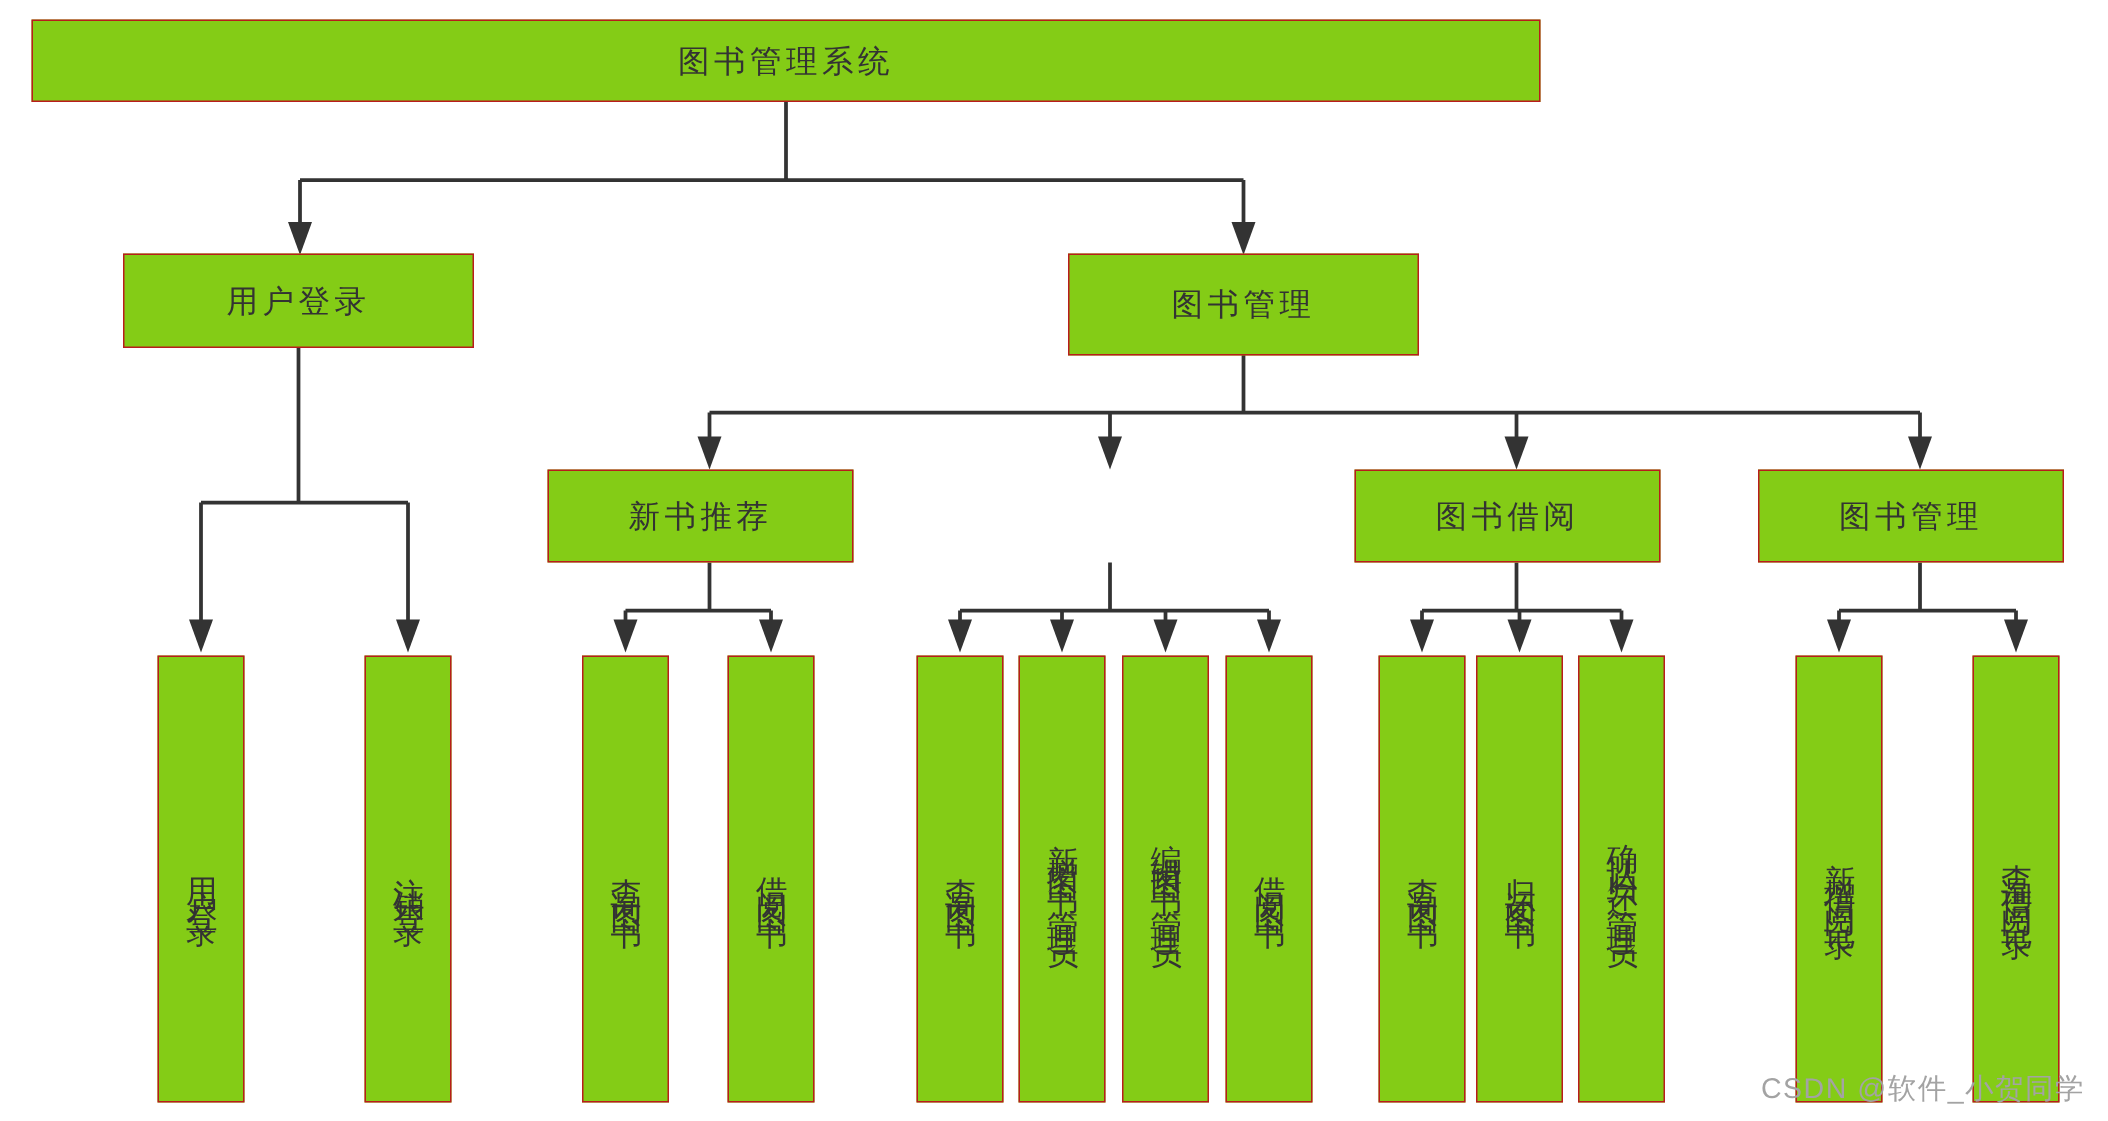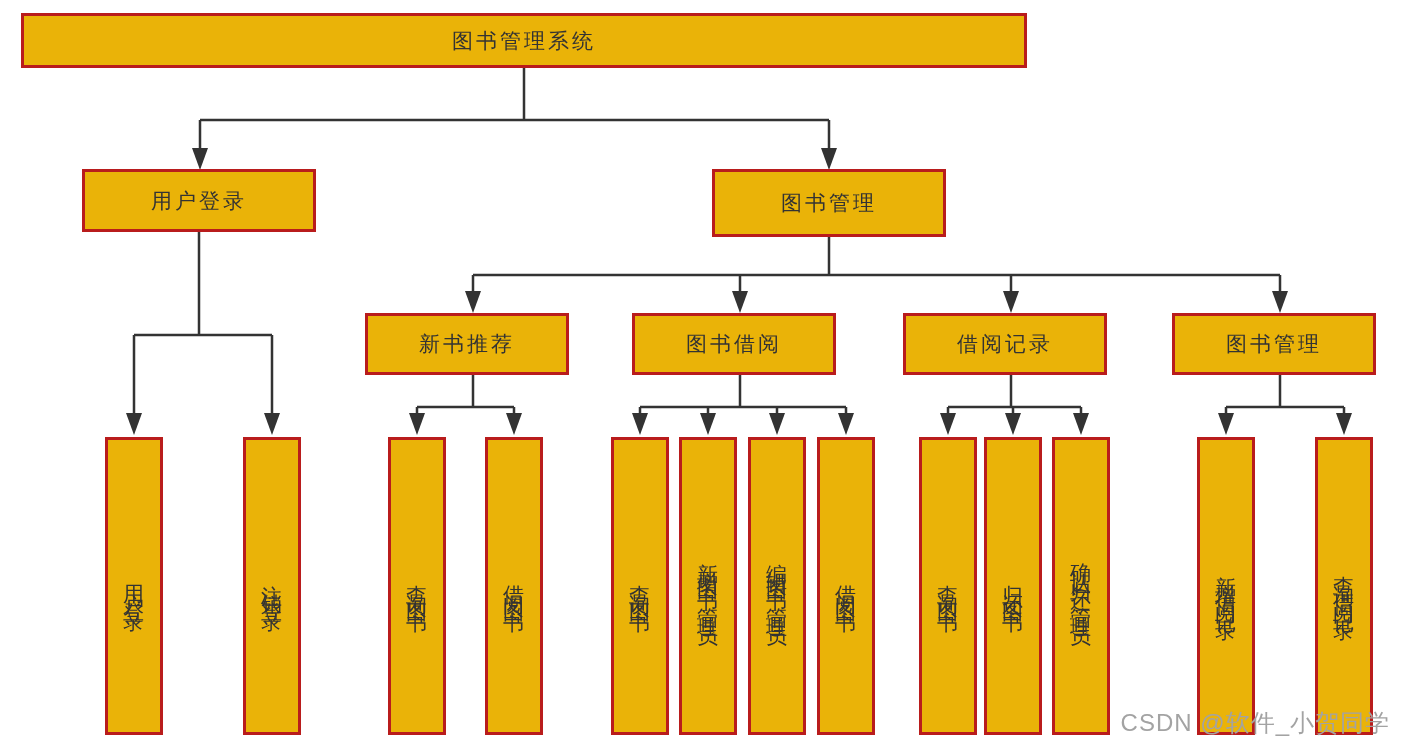--- a/index.html
+++ b/index.html
@@ -7,22 +7,22 @@
     position:relative;
     width:1405px;height:747px;
     background:#ffffff;
     font-family:"Liberation Sans", sans-serif;
     overflow:hidden;
   }
   #connectors{position:absolute;left:0;top:0;pointer-events:none;}
   .box{
     position:absolute;
     box-sizing:border-box;
-    border:3px solid #b91c1c;
-    background:#eab308;
+    border:1px solid #b91c1c;
+    background:#84cc16;
     display:flex;
     align-items:center;
     justify-content:center;
     color:#333333;
     font-size:21px;
     letter-spacing:3px;
     white-space:nowrap;
   }
   .box-root{left:21px;top:13px;width:1006px;height:55px;}
   .box-l1a{left:82px;top:169px;width:234px;height:63px;}
@@ -43,21 +43,21 @@
   .lf1{left:105px;}  .lf2{left:243px;}
   .lf3{left:388px;}  .lf4{left:485px;}
   .lf5{left:611px;}  .lf6{left:679px;}
   .lf7{left:748px;}  .lf8{left:817px;}
   .lf9{left:919px;}  .lf10{left:984px;} .lf11{left:1052px;}
   .lf12{left:1197px;} .lf13{left:1315px;}
   .watermark{
     position:absolute;
     right:15px;bottom:8px;
     color:#a3a3a3;
-    font-size:24px;
+    font-size:19px;
     letter-spacing:1px;
     white-space:nowrap;
   }
 </style>
 </head>
 <body>
 
 <div id="canvas">
 
   <svg id="connectors" width="1405" height="747" viewBox="0 0 1405 747">
@@ -92,22 +92,21 @@
       <polygon points="1336,413 1352,413 1344,435"></polygon>
     </g>
   </svg>
 
   <div class="box box-root">图书管理系统</div>
 
   <div class="box box-l1a">用户登录</div>
   <div class="box box-l1b">图书管理</div>
 
   <div class="box box-l2 l2-1">新书推荐</div>
-  <div class="box box-l2 l2-2">图书借阅</div>
-  <div class="box box-l2 l2-3">借阅记录</div>
+  <div class="box box-l2 l2-3">图书借阅</div>
   <div class="box box-l2 l2-4">图书管理</div>
 
   <div class="box leaf lf1">用户登录</div>
   <div class="box leaf lf2">注销登录</div>
 
   <div class="box leaf lf3">查询图书</div>
   <div class="box leaf lf4">借阅图书</div>
 
   <div class="box leaf lf5">查询图书</div>
   <div class="box leaf lf6">新增图书（管理员）</div>

